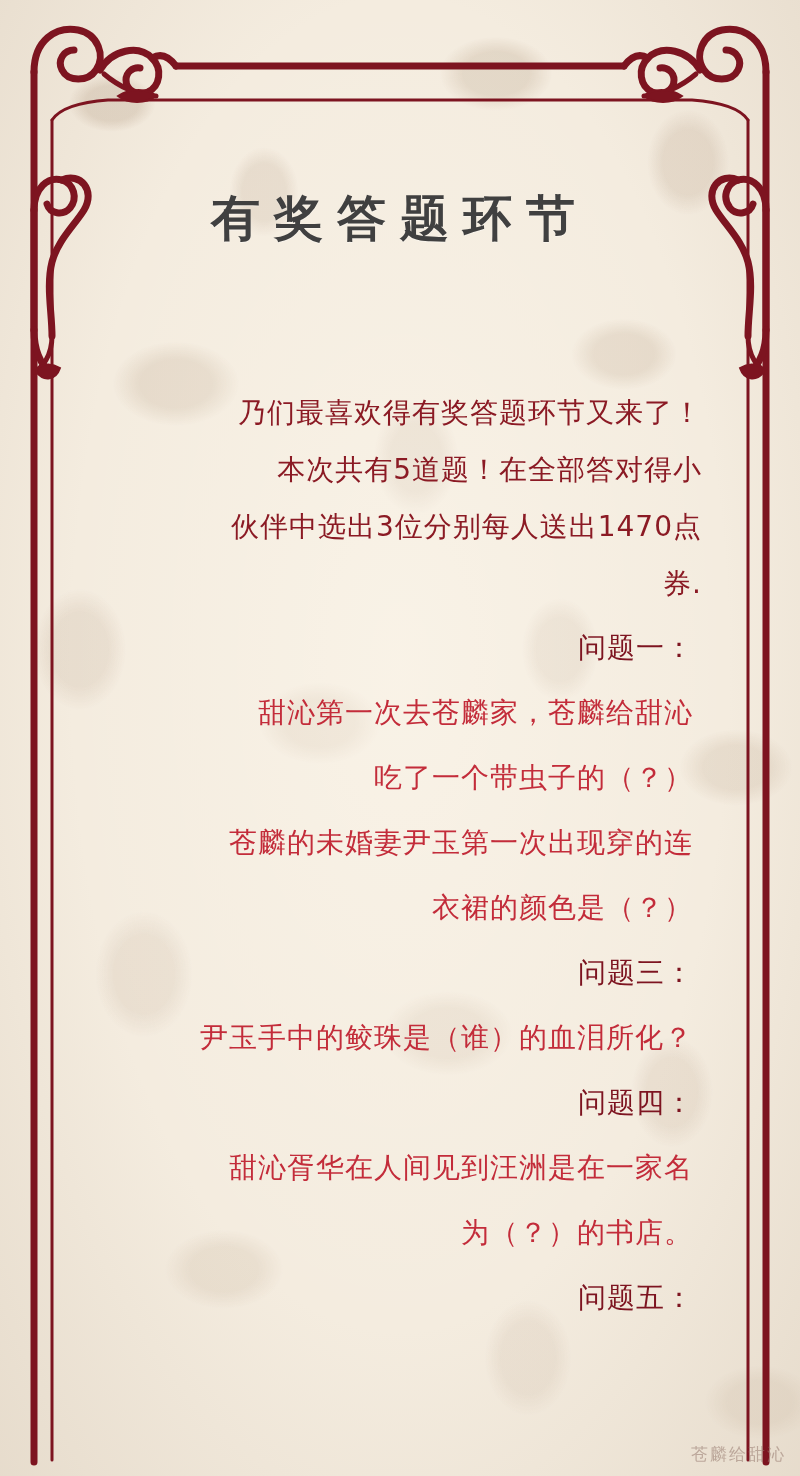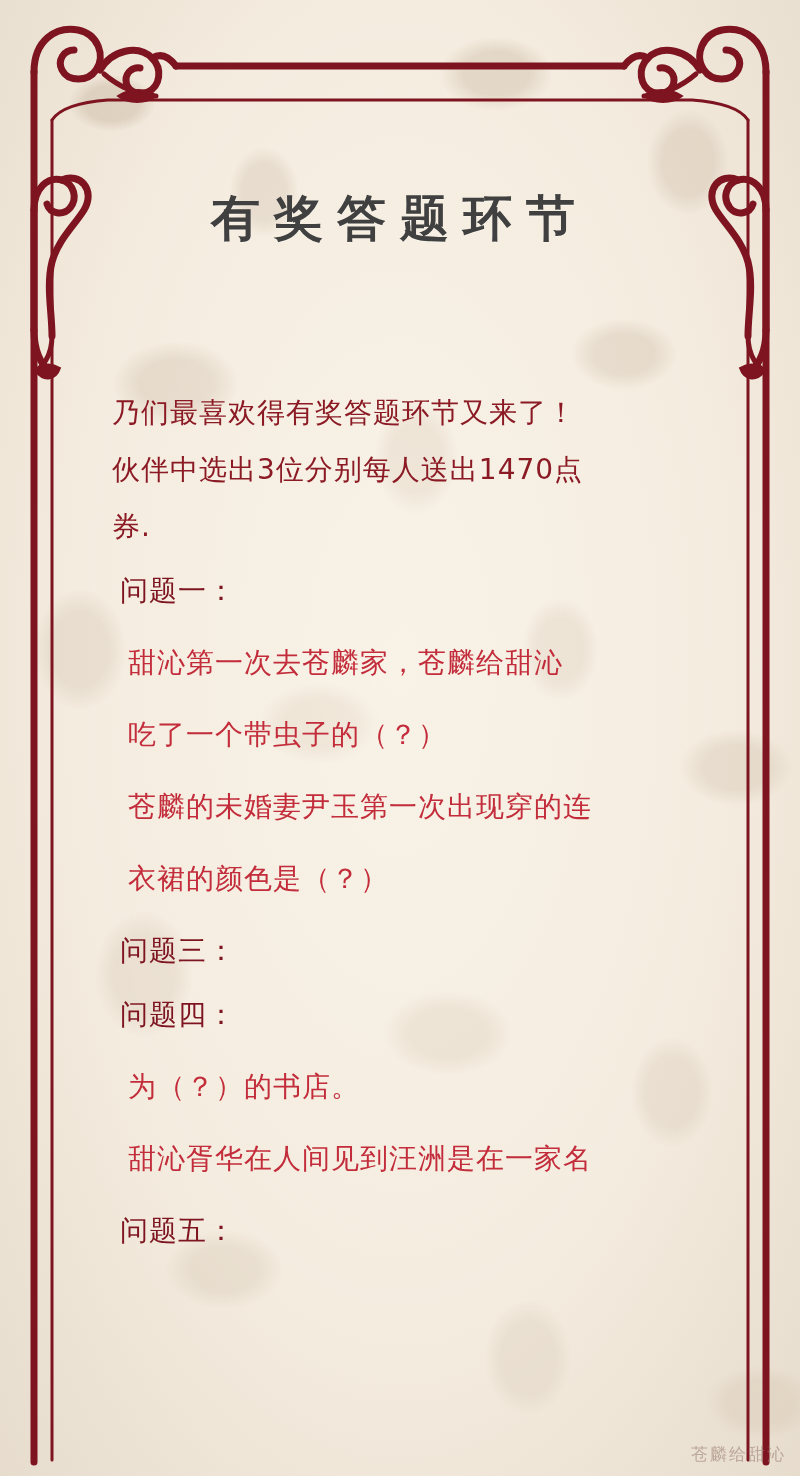--- a/index.html
+++ b/index.html
@@ -81,20 +81,21 @@
     font-weight: bold;
     font-family: "DejaVu Sans", "Liberation Sans", sans-serif;
     text-shadow: 0 1px 0 rgba(255,255,255,0.35);
   }
 
   .body-block {
     position: absolute;
     left: 112px;
     top: 384px;
     width: 590px;
+    text-align: right;
   }
 
   .para {
     color: #8b1a24;
     font-size: 28px;
     line-height: 57px;
     font-family: "DejaVu Sans", "Liberation Sans", sans-serif;
     letter-spacing: 1px;
     white-space: pre-wrap;
     margin: 0;
@@ -109,21 +110,21 @@
     margin: 8px;
   }
 
   .q-text {
     color: #c32c3a;
     font-size: 28px;
     line-height: 56px;
     font-family: "DejaVu Sans", "Liberation Sans", sans-serif;
     letter-spacing: 1px;
     white-space: pre-wrap;
-    margin: 16px;
+    margin: 9px;
   }
 
   .watermark {
     position: absolute;
     right: 14px;
     bottom: 10px;
     font-size: 17px;
     color: rgba(150,120,110,0.55);
     letter-spacing: 2px;
     font-family: "DejaVu Sans", "Liberation Sans", sans-serif;
@@ -180,35 +181,37 @@
     </g>
   </svg>
 
   <div class="content">
 
     <div class="title">有奖答题环节</div>
 
     <div class="body-block">
 
       <p class="para">乃们最喜欢得有奖答题环节又来了！</p>
+      <p class="para">本次共有5道题！在全部答对得小</p>
       <p class="para">伙伴中选出3位分别每人送出1470点</p>
       <p class="para">券.</p>
 
       <p class="q-label">问题一：</p>
       <p class="q-text">甜沁第一次去苍麟家，苍麟给甜沁</p>
       <p class="q-text">吃了一个带虫子的（？）</p>
 
       <p class="q-text">苍麟的未婚妻尹玉第一次出现穿的连</p>
       <p class="q-text">衣裙的颜色是（？）</p>
 
       <p class="q-label">问题三：</p>
+      <p class="q-text">尹玉手中的鲛珠是（谁）的血泪所化？</p>
 
       <p class="q-label">问题四：</p>
+      <p class="q-text">甜沁胥华在人间见到汪洲是在一家名</p>
       <p class="q-text">为（？）的书店。</p>
-      <p class="q-text">甜沁胥华在人间见到汪洲是在一家名</p>
 
       <p class="q-label">问题五：</p>
 
     </div>
 
     <div class="watermark">苍麟给甜沁</div>
 
   </div>
 </div>
 

